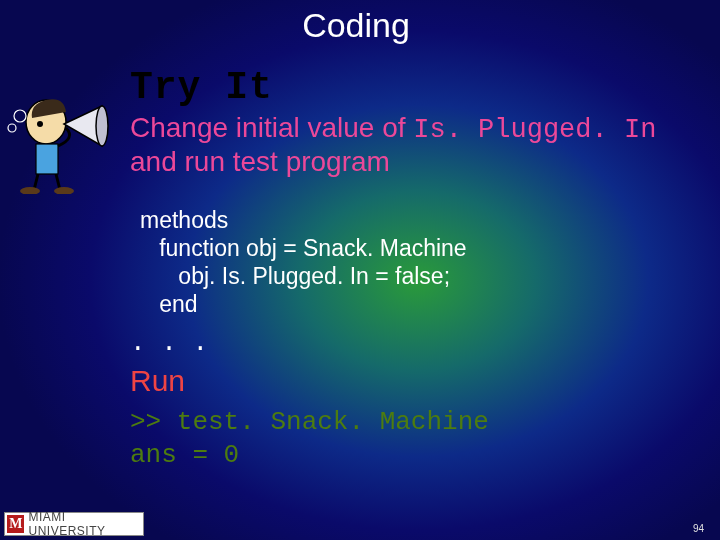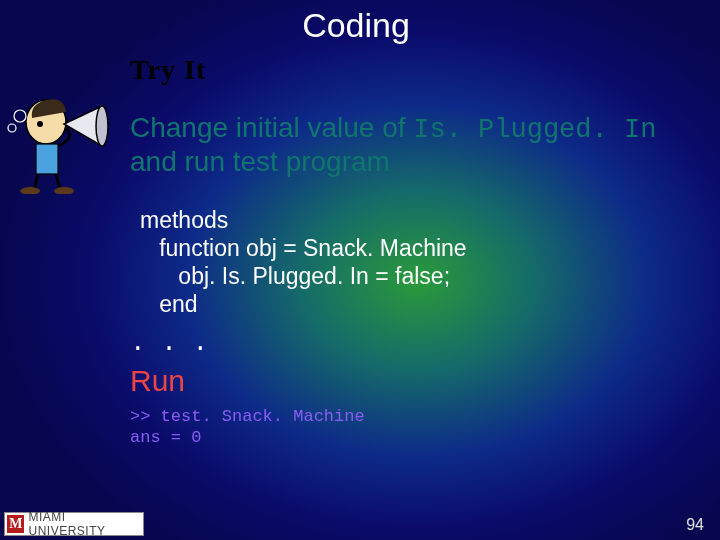--- a/index.html
+++ b/index.html
@@ -29,35 +29,35 @@
   .icon-megaphone {
     position: absolute;
     left: 6px;
     top: 84px;
     width: 110px;
     height: 110px;
   }
   .tryit {
     position: absolute;
     left: 130px;
-    top: 54px;
-    font-family: Liberation Serif, serif;
+    top: 66px;
+    font-family: Liberation Mono, monospace;
     font-weight: bold;
-    font-size: 28px;
+    font-size: 38px;
     color: #000;
     letter-spacing: 1px;
   }
   .desc {
     position: absolute;
     left: 130px;
     top: 112px;
     width: 560px;
     font-size: 28px;
     line-height: 1.15;
-    color: #0f766e;
+    color: #ec4899;
   }
   .desc .mono { font-family: "Courier New", Courier, monospace; font-size: 27px; }
   .code1 {
     position: absolute;
     left: 140px;
     top: 206px;
     font-family: Liberation Sans, sans-serif;
     font-size: 23px;
     line-height: 1.22;
     color: #fff;
@@ -76,23 +76,23 @@
     left: 130px;
     top: 364px;
     font-size: 30px;
     color: #ef4444;
   }
   .code2 {
     position: absolute;
     left: 130px;
     top: 406px;
     font-family: "Courier New", Courier, monospace;
-    font-size: 17px;
+    font-size: 26px;
     line-height: 1.25;
-    color: #8b5cf6;
+    color: #4d7c0f;
     white-space: pre;
   }
   .footer-logo {
     position: absolute;
     left: 4px;
     bottom: 4px;
     width: 140px;
     height: 24px;
     background: #fff;
     border: 1px solid #888;
@@ -114,21 +114,21 @@
   .footer-logo .utxt {
     font-family: Liberation Sans, sans-serif;
     color: #444;
     font-size: 12px;
     letter-spacing: 0.5px;
   }
   .page-num {
     position: absolute;
     right: 8px;
     bottom: 6px;
-    font-size: 16px;
+    font-size: 10px;
     color: #e0e0e0;
   }
 </style>
 </head>
 <body>
 
 <div class="slide">
 
   <div class="title">Coding</div>
 

